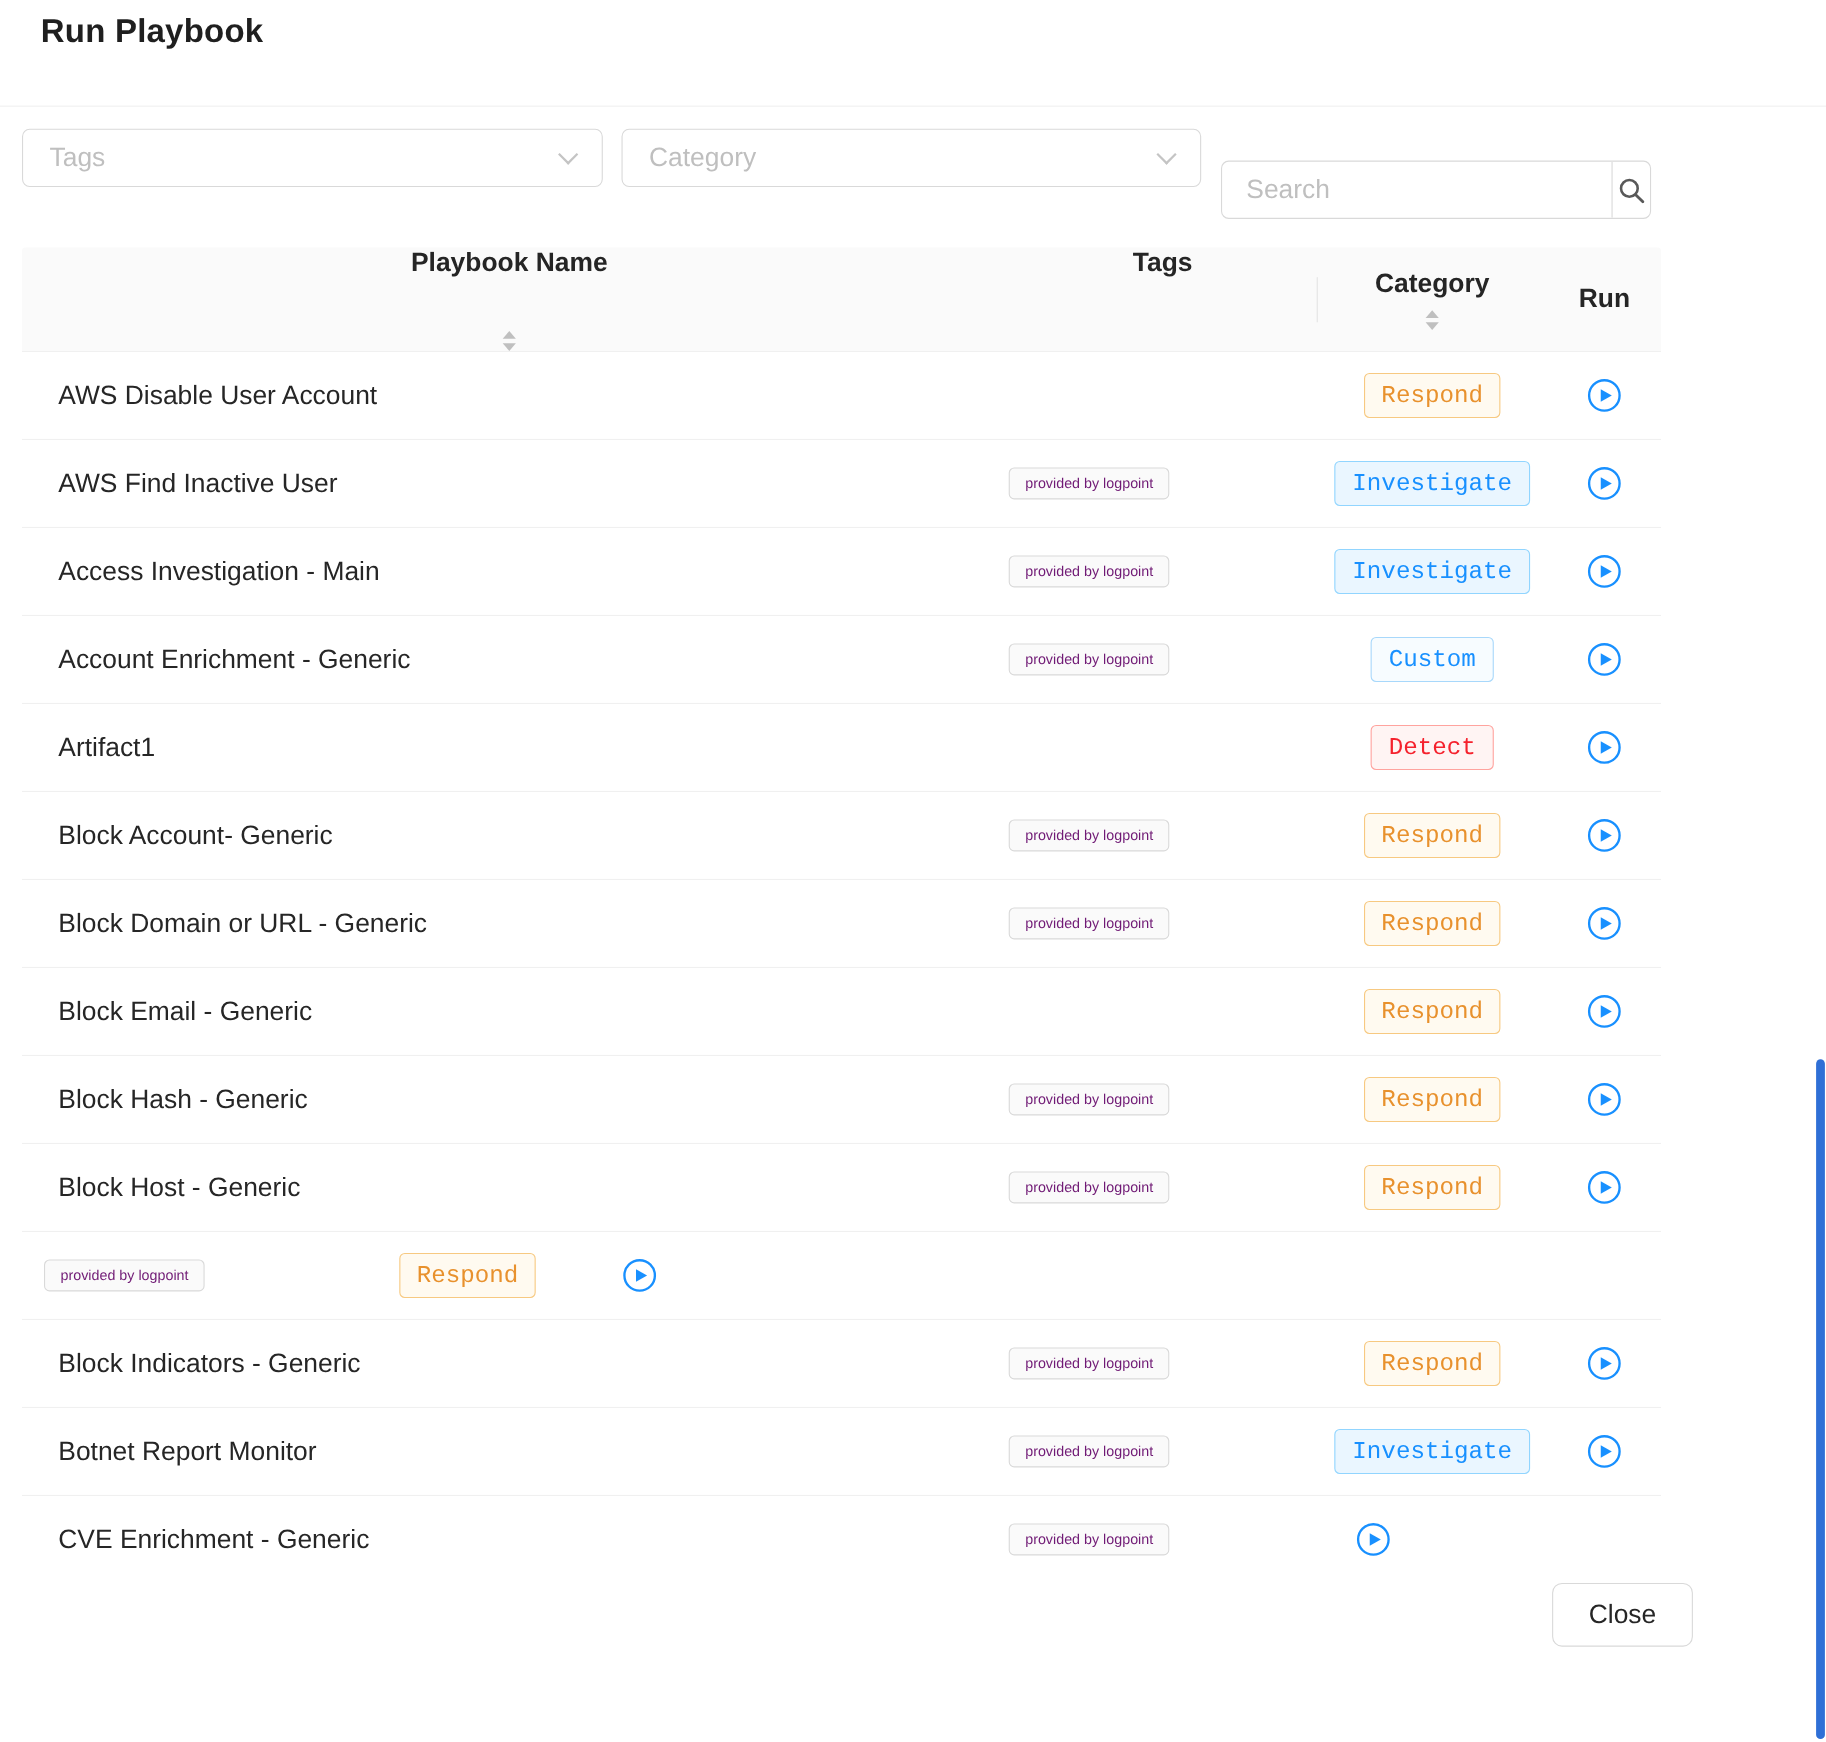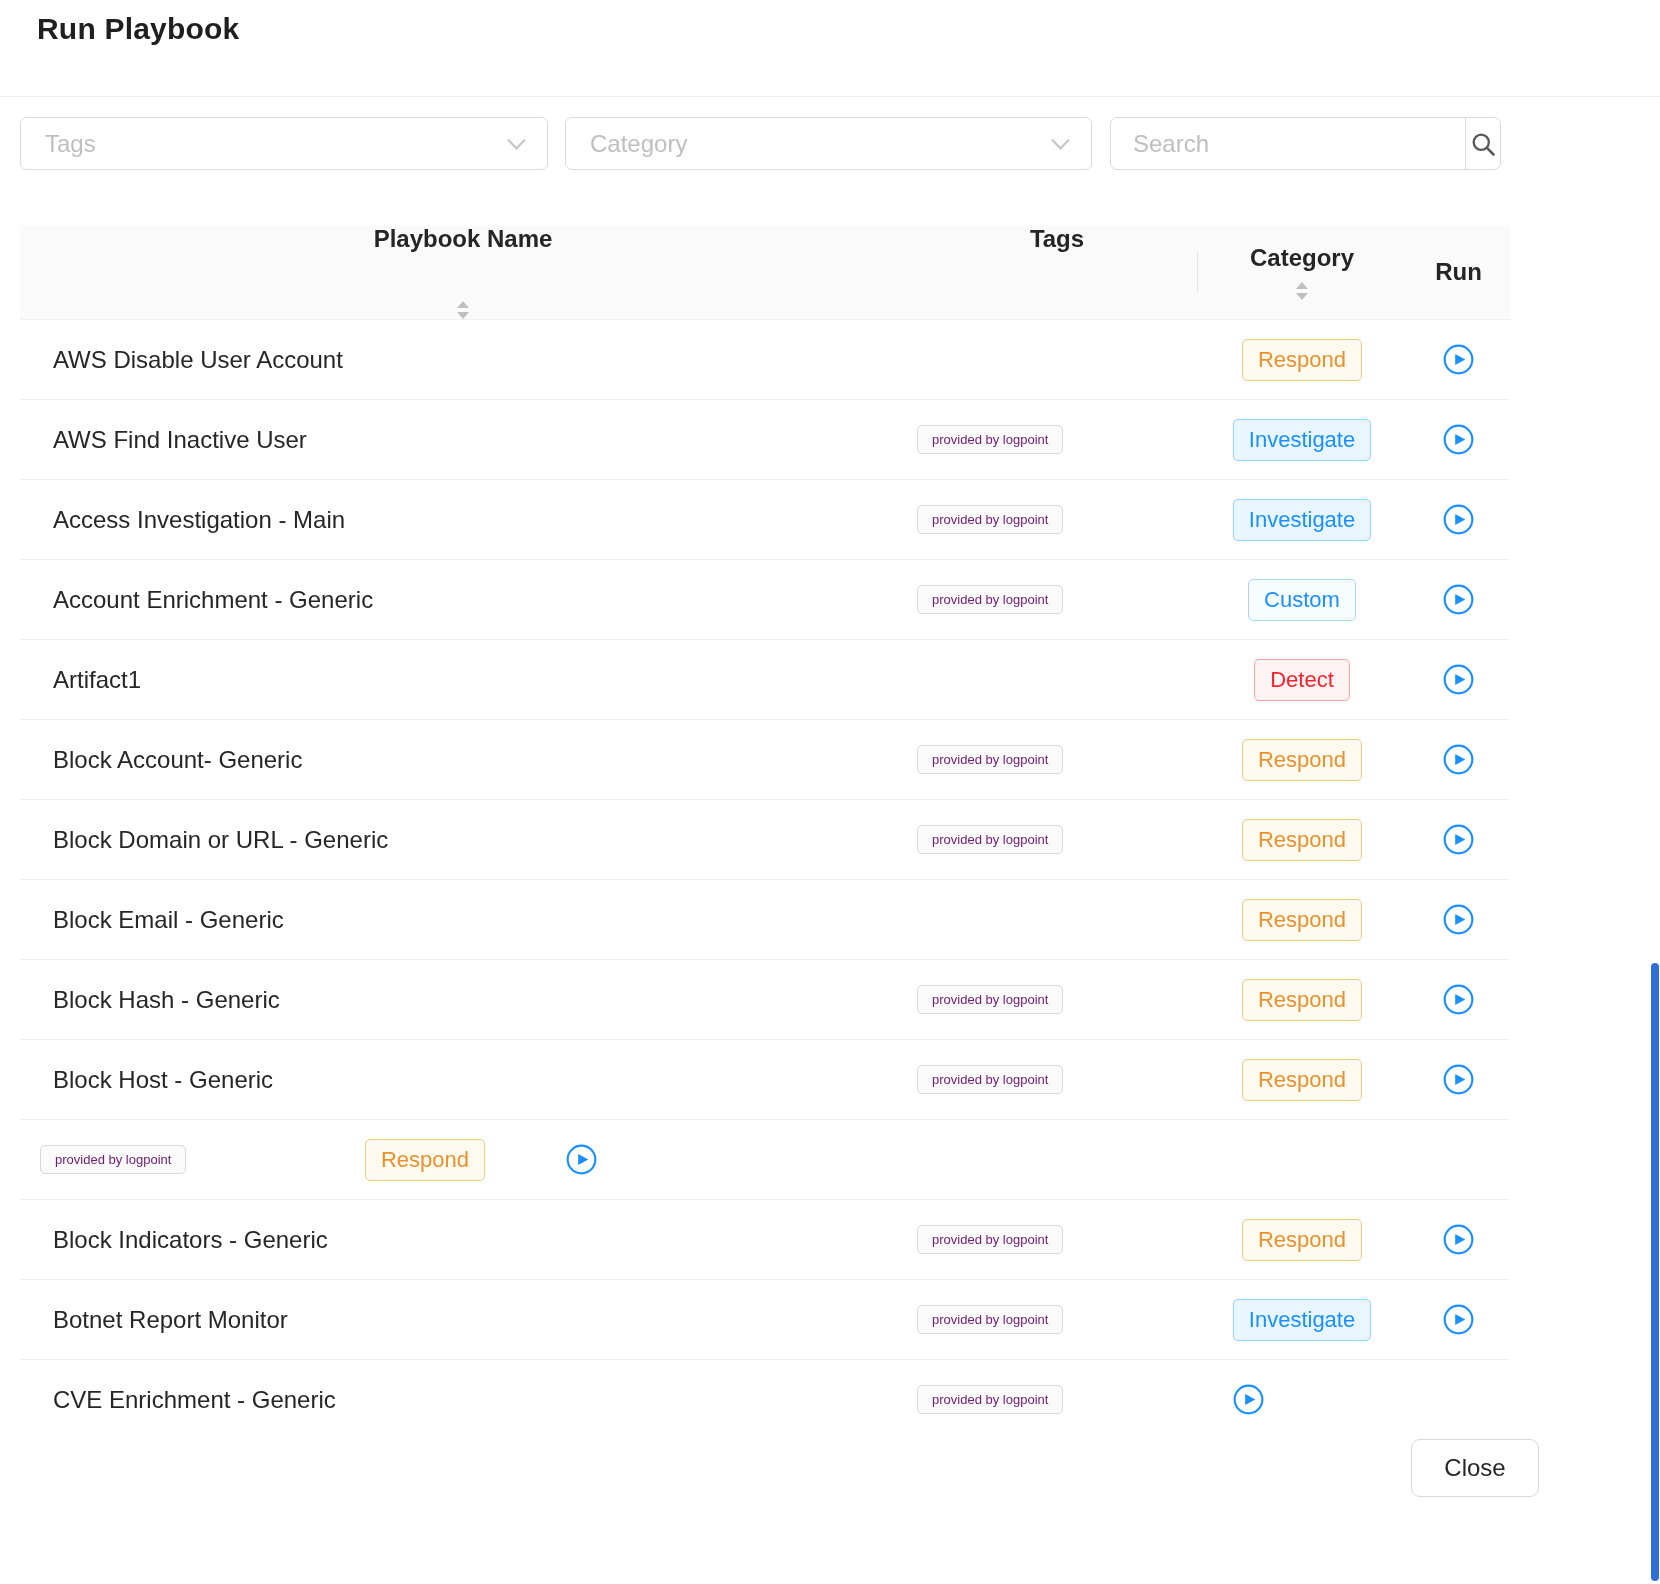--- a/index.html
+++ b/index.html
@@ -20,21 +20,21 @@
     border:1px solid #d9d9d9; border-radius:7px;
   }
   .select { display:flex; align-items:center; justify-content:space-between; padding:0 24px; cursor:pointer; }
   .select-tags { left:20px; width:528px; }
   .select-category { left:565px; width:527px; }
   .placeholder { color:#bfbfbf; font-size:24px; }
   .chevron {
     width:13px; height:13px; border-right:2px solid #c4c4c4; border-bottom:2px solid #c4c4c4;
     transform:rotate(45deg); margin-top:-7px;
   }
-  .search-box { left:1110px; width:391px; display:flex; align-items:stretch; overflow:hidden; }
+  .search-box { left:1110px; width:391px; display:flex; align-items:stretch; overflow:hidden;margin-top:29px; }
   .search-input {
     flex:1; border:none; outline:none; font-size:24px; padding:0 22px; color:#262626;
     font-family:"Liberation Sans","DejaVu Sans",sans-serif; background:transparent;
   }
   .search-input::placeholder { color:#bfbfbf; }
   .search-btn {
     width:58px; border:none; border-left:1px solid #d9d9d9; background:transparent;
     display:flex; align-items:center; justify-content:center; cursor:pointer;
   }
 
@@ -63,21 +63,21 @@
   .td-tags { width:300px; padding-left:20px; }
   .td-category { width:210px; justify-content:center; }
   .td-run { width:103px; justify-content:center; }
 
   .tag-chip {
     display:inline-block; font-size:13px; color:#701a75; background:#fafafa;
     border:1px solid #d9d9d9; border-radius:5px; padding:6px 14px; white-space:nowrap;
   }
 
   .badge {
-    display:inline-block; font-size:22px; border-radius:5px; padding:7px 15px; white-space:nowrap;
+    display:inline-block; font-size:22px; border-radius:5px; padding:7px 15px; white-space:nowrap;font-family:Liberation Mono, monospace;
   }
   .badge-respond    { color:#e8912d; background:#fffaf0; border:1px solid #f7c981; }
   .badge-investigate{ color:#1890ff; background:#eaf6ff; border:1px solid #91d5ff; }
   .badge-custom     { color:#1890ff; background:#f7fcff; border:1px solid #a8d8fb; }
   .badge-detect     { color:#f5222d; background:#fff4f3; border:1px solid #ffa39e; }
   .badge-correlate  { color:#1890ff; background:#eaf6ff; border:1px solid #91d5ff; }
 
   .run-btn { background:none; border:none; cursor:pointer; color:#1890ff; display:flex; align-items:center; }
   .play-icon { width:31px; height:31px; display:block; }
 

